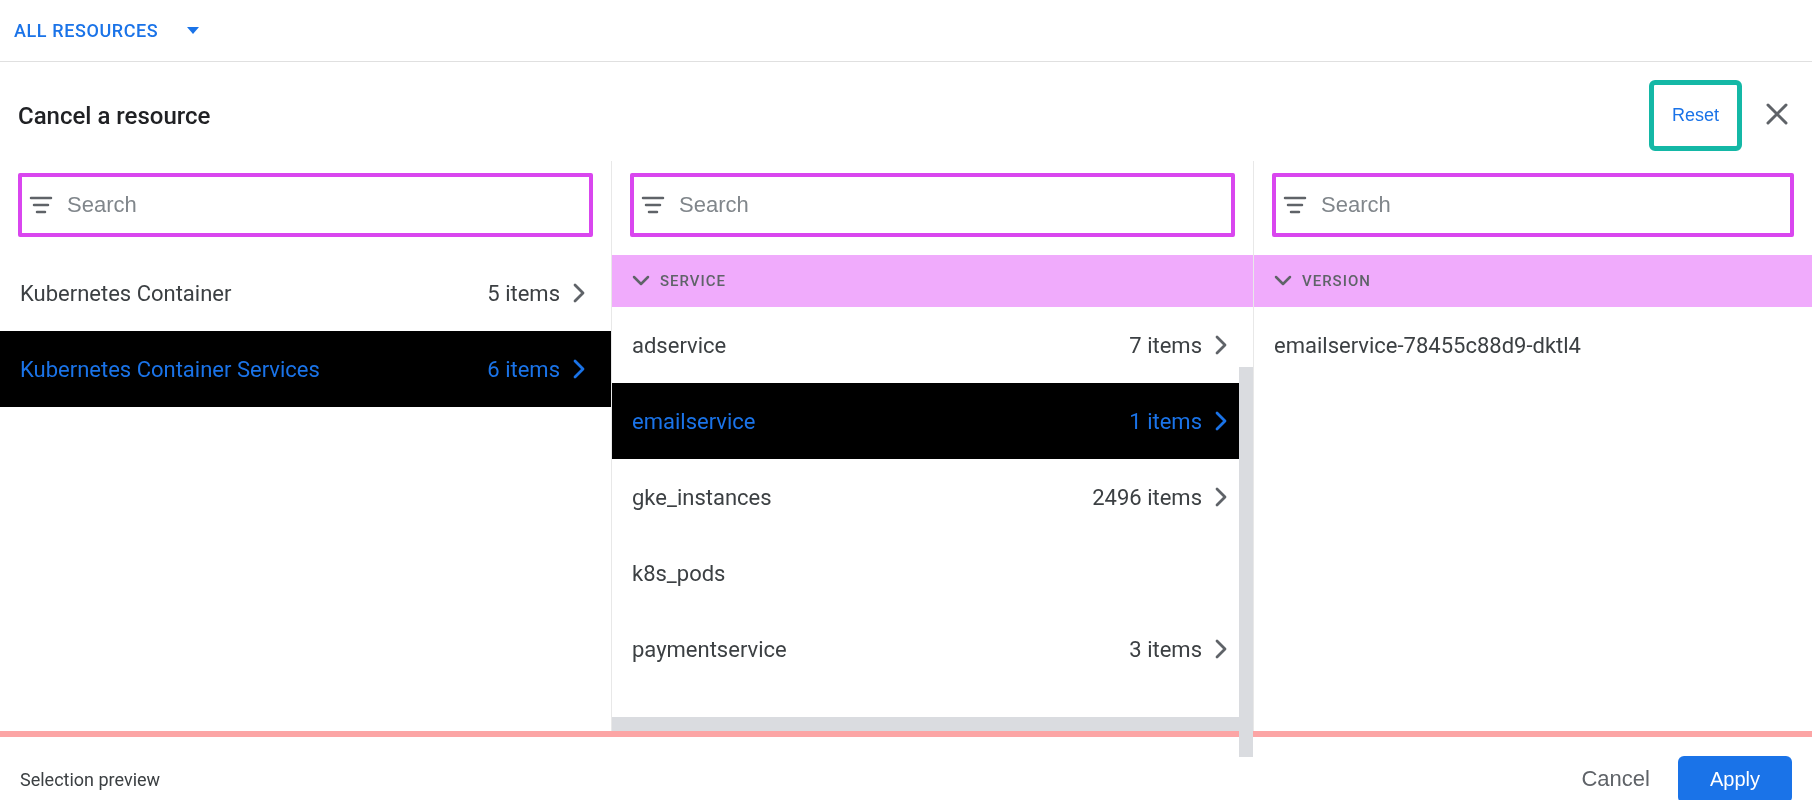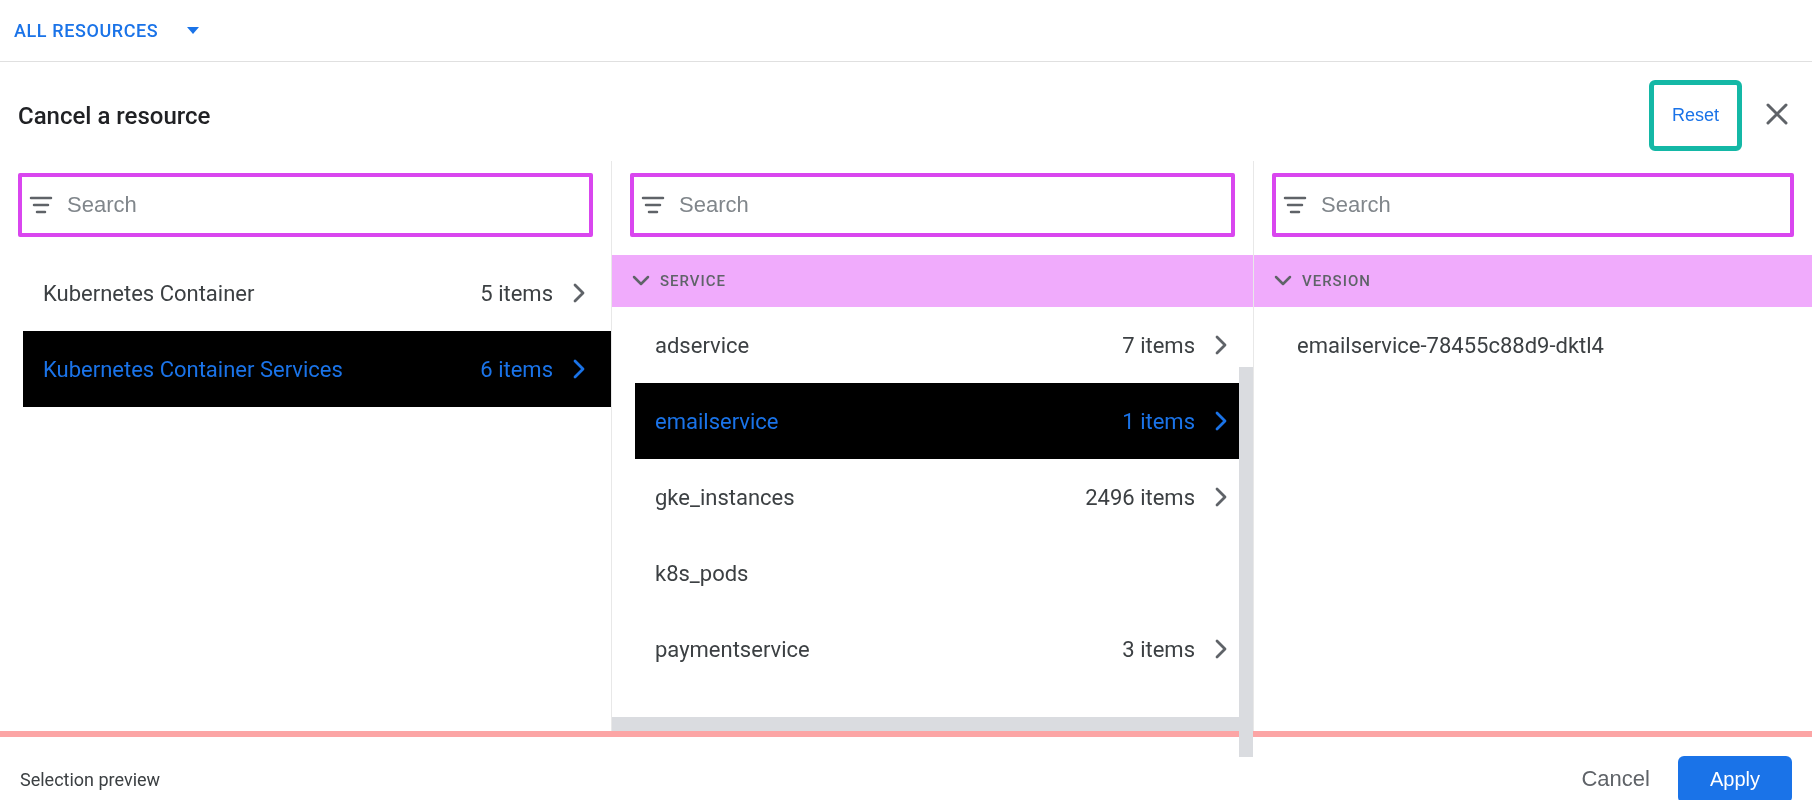--- a/index.html
+++ b/index.html
@@ -100,38 +100,38 @@
     align-items: center;
     gap: 10px;
     background: #f0abfc;
     height: 52px;
     padding: 0 20px;
     color: #5f6368;
     font-size: 15px;
     letter-spacing: 1px;
     font-weight: 500;
   }
-  .list { overflow-y: auto; margin-left: 23px; }
+  .list { overflow-y: auto; }
   .row {
     display: flex;
     align-items: center;
     justify-content: space-between;
     height: 76px;
     padding: 0 20px;
     cursor: pointer;
     font-size: 22px;
     color: #3c4043;
   }
   .row.selected {
     background: #000000;
     color: #1a73e8;
   }
   .row.selected .chevron-right svg { stroke: #1a73e8; }
   .row-left { display: flex; align-items: center; }
-  .row-right { display: flex; align-items: center; gap: 14px; font-size: 22px; }
+  .row-right { display: flex; align-items: center; gap: 7px; font-size: 22px; }
   .row-right .chevron-right { width: 24px; display:flex; align-items:center; justify-content:center;}
   .chevron-right svg { stroke: #5f6368; }
   .footer {
     border-top: 6px solid #fca5a5;
     display: flex;
     align-items: center;
     justify-content: space-between;
     padding: 0 20px;
     height: 90px;
   }

